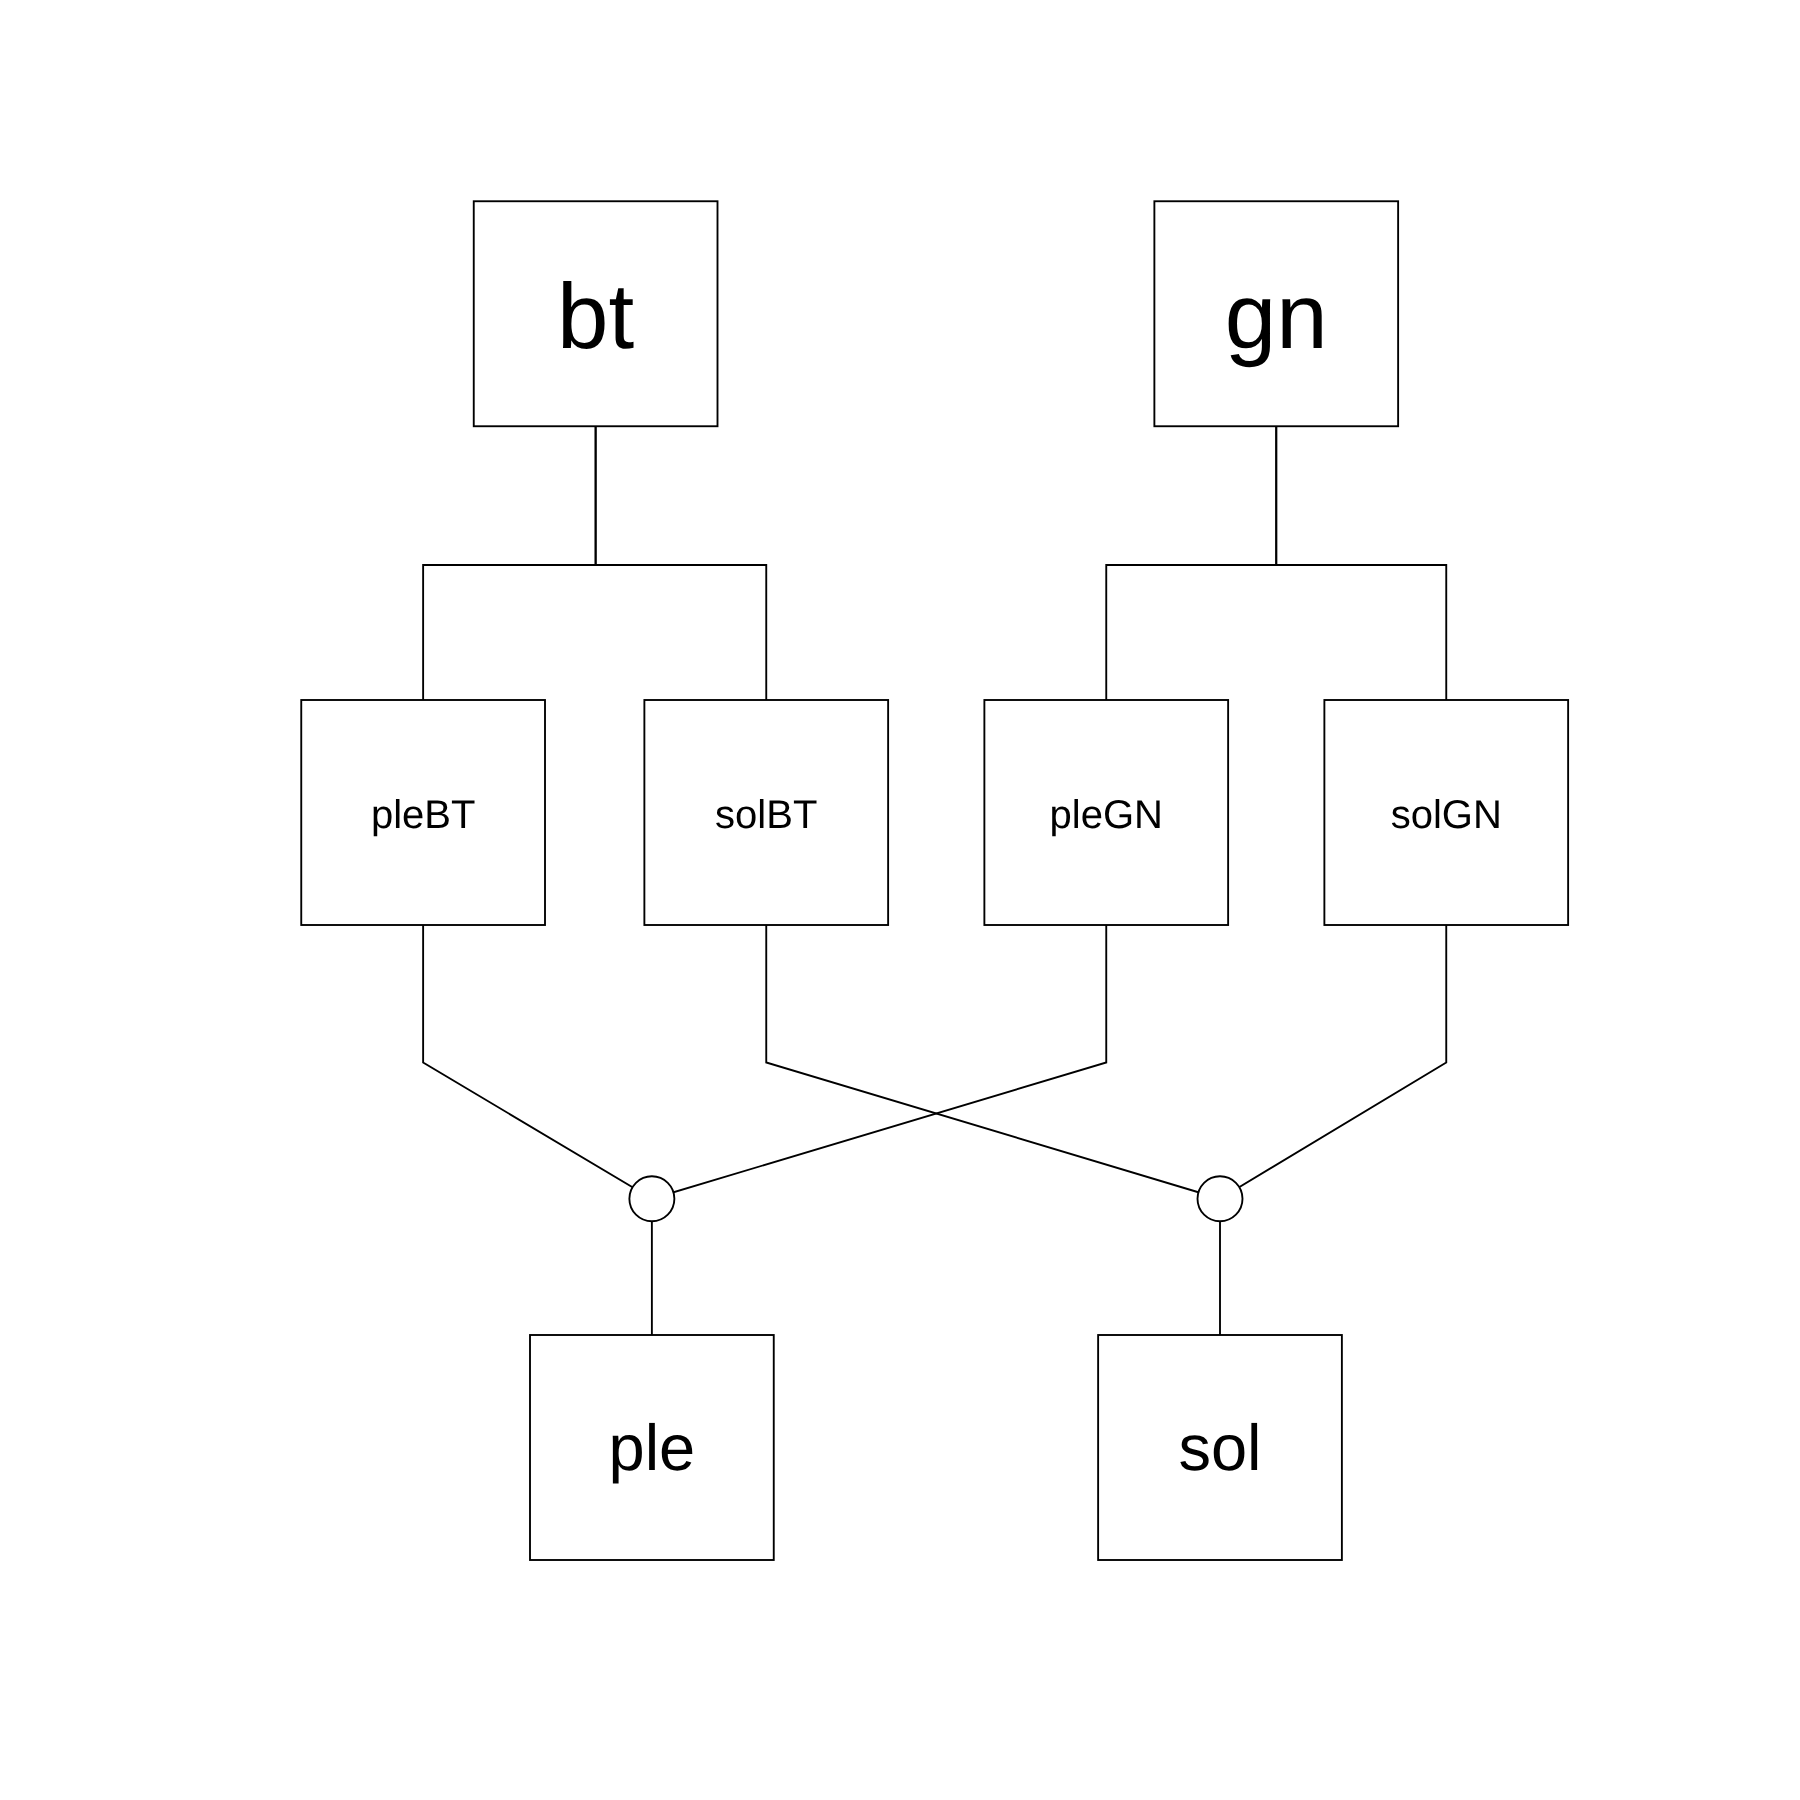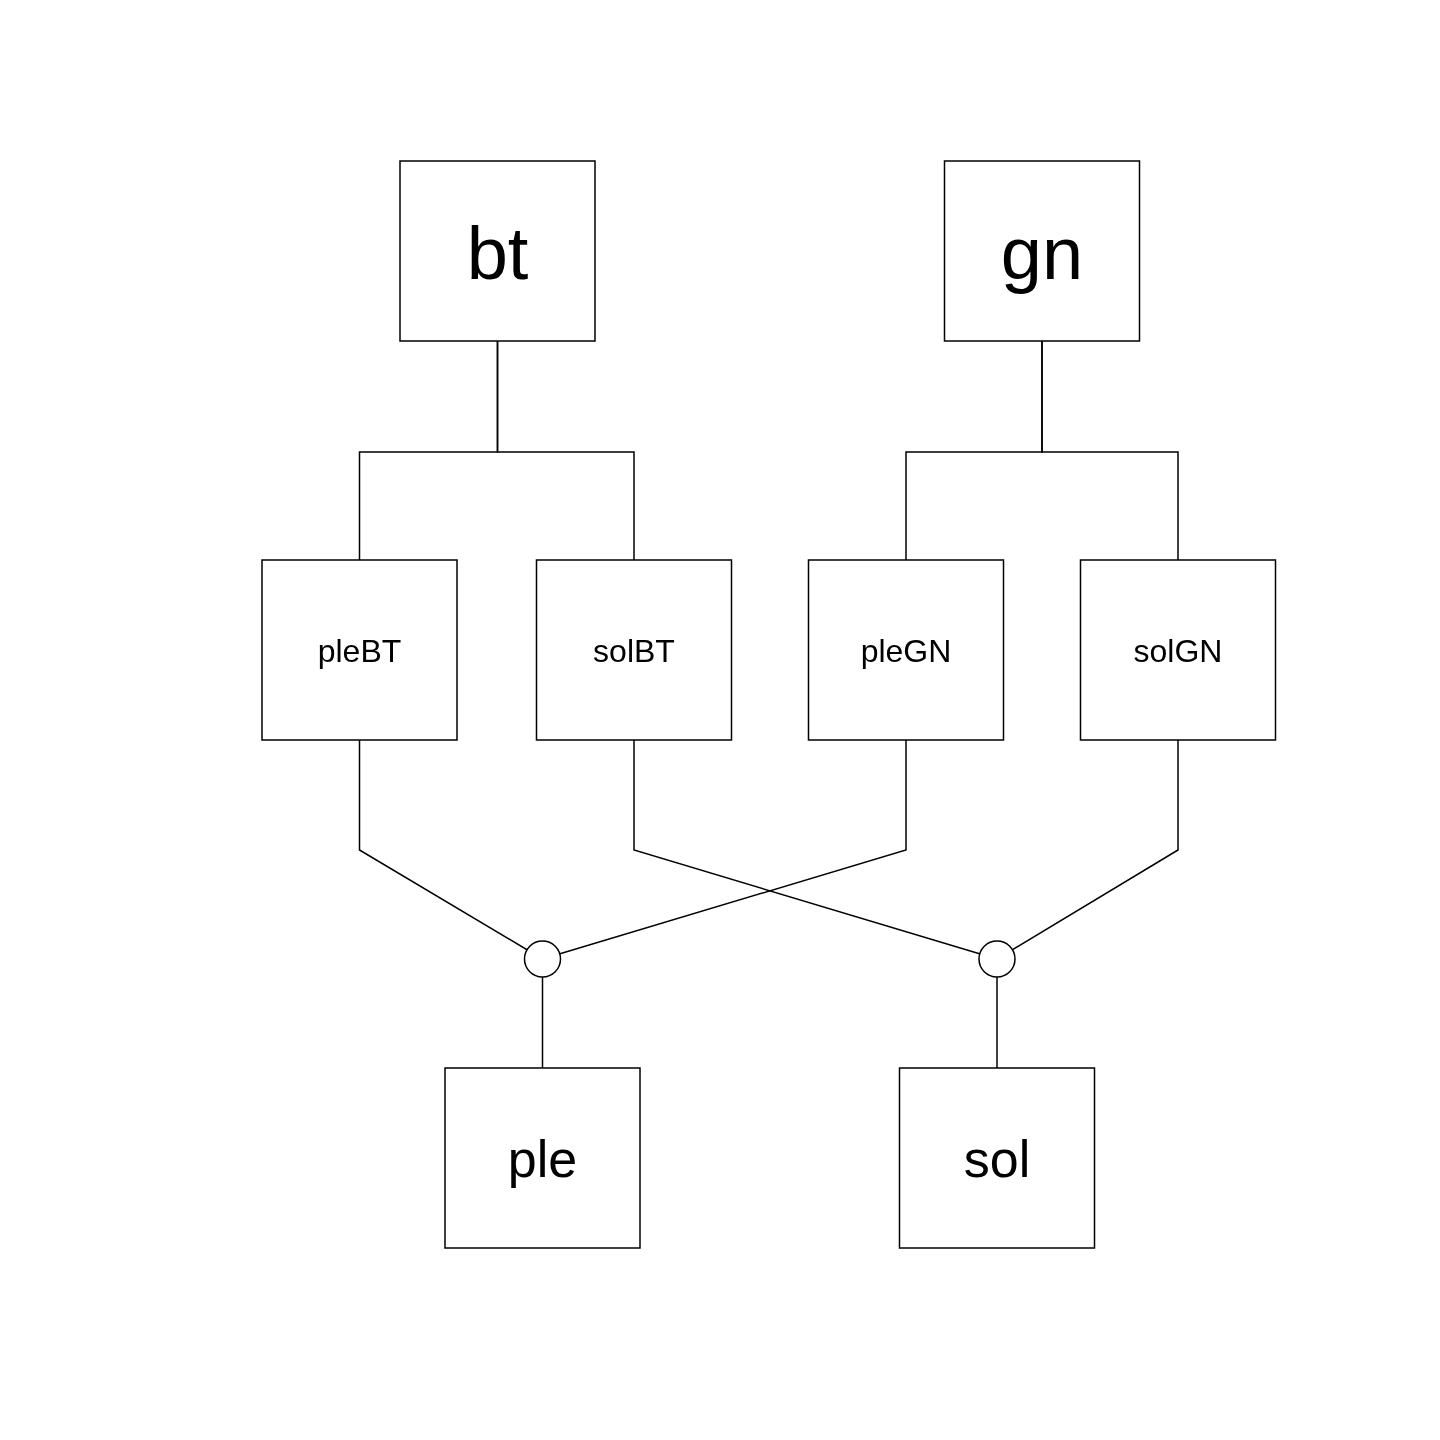--- a/index.html
+++ b/index.html
@@ -9,21 +9,20 @@
     width: 1440px;
     height: 1440px;
     overflow: hidden;
     font-family: "Liberation Sans", sans-serif;
   }
   .diagram-wrap {
     width: 1256px;
     height: 1440px;
     position: relative;
     background: #ffffff;
-    margin-left: 21px;
   }
   svg { display: block; }
   .edge {
     fill: none;
     stroke: #000000;
     stroke-width: 1.5;
     stroke-linejoin: miter;
   }
   .node-box {
     fill: #ffffff;

